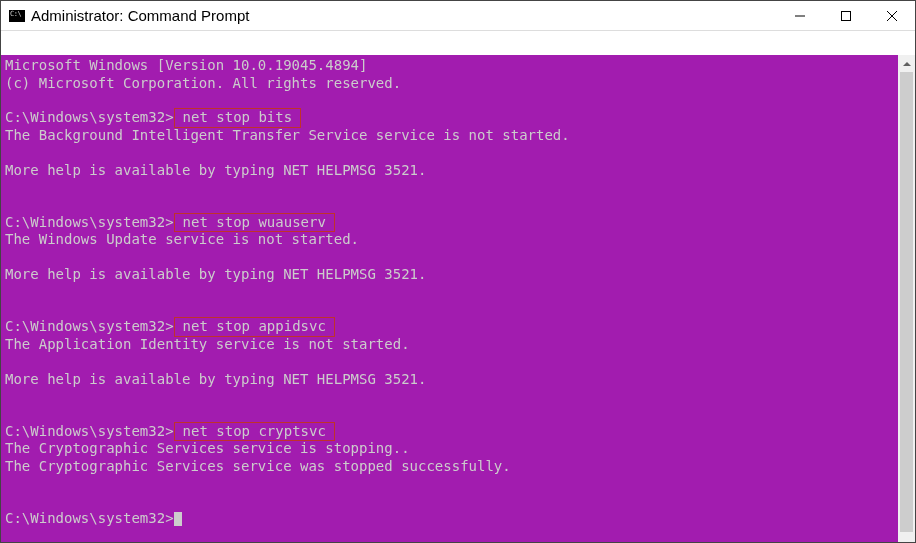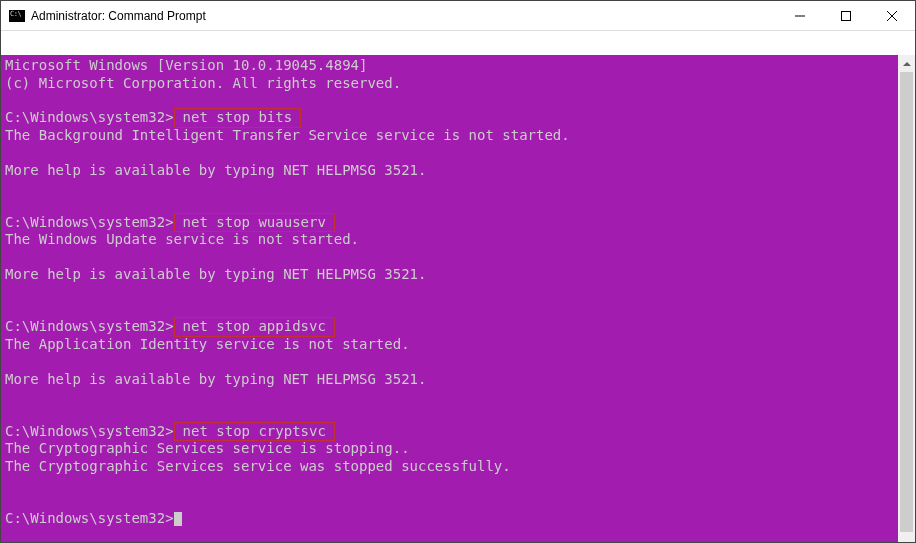--- a/index.html
+++ b/index.html
@@ -1,20 +1,20 @@
 <!DOCTYPE html>
 <html><head>
   <meta charset="utf-8">
   <style>
     * { margin: 0; padding: 0; box-sizing: border-box; }
     body { width: 916px; height: 543px; font-family: "Segoe UI", Tahoma, sans-serif; background: #fff; border: 1px solid #444; overflow: hidden; }
     .titlebar { height: 30px; background: #fff; display: flex; align-items: center; border-bottom: 1px solid #ddd; }
     .titlebar-icon { width: 16px; height: 12px; margin: 0 6px 0 8px; background: #000; position: relative; display: inline-block; }
     .titlebar-icon::after { content: "C:\\"; color: #ccc; font: 7px/1 Consolas, monospace; letter-spacing: -.5px; position: absolute; left: 1px; top: 1px; }
-    .title { font-size: 12px; color: #000; white-space: nowrap; }
+    .title { font-size: 15px; color: #000; white-space: nowrap; }
     .win-controls { margin-left: auto; display: flex; height: 100%; }
     .win-controls button { width: 46px; height: 100%; border: none; background: transparent; cursor: pointer; display: flex; align-items: center; justify-content: center; }
     .win-controls svg { display: block; }
     .terminal-wrap { position: relative; height: calc(100% - 30px); }
     .terminal { width: 100%; height: 100%; background: #a21caf; color: #ccc; font: 14px/1.25 Consolas, "Lucida Console", monospace; padding: 2px 4px 0 4px; white-space: pre; overflow: hidden; position: relative; margin-top: 24px; }
     .segment { display: inline; }
     .hl { display: inline-block; border: 1px solid #c0322b; padding: 0 8px; margin: -1px 0; }
     .scrollbar { position: absolute; right: 0; top: 0; width: 17px; height: 100%; background: #f0f0f0; }
     .sb-arrow { width: 17px; height: 17px; background: #f0f0f0; display: flex; align-items: center; justify-content: center; }
     .sb-arrow svg { display: block; }

